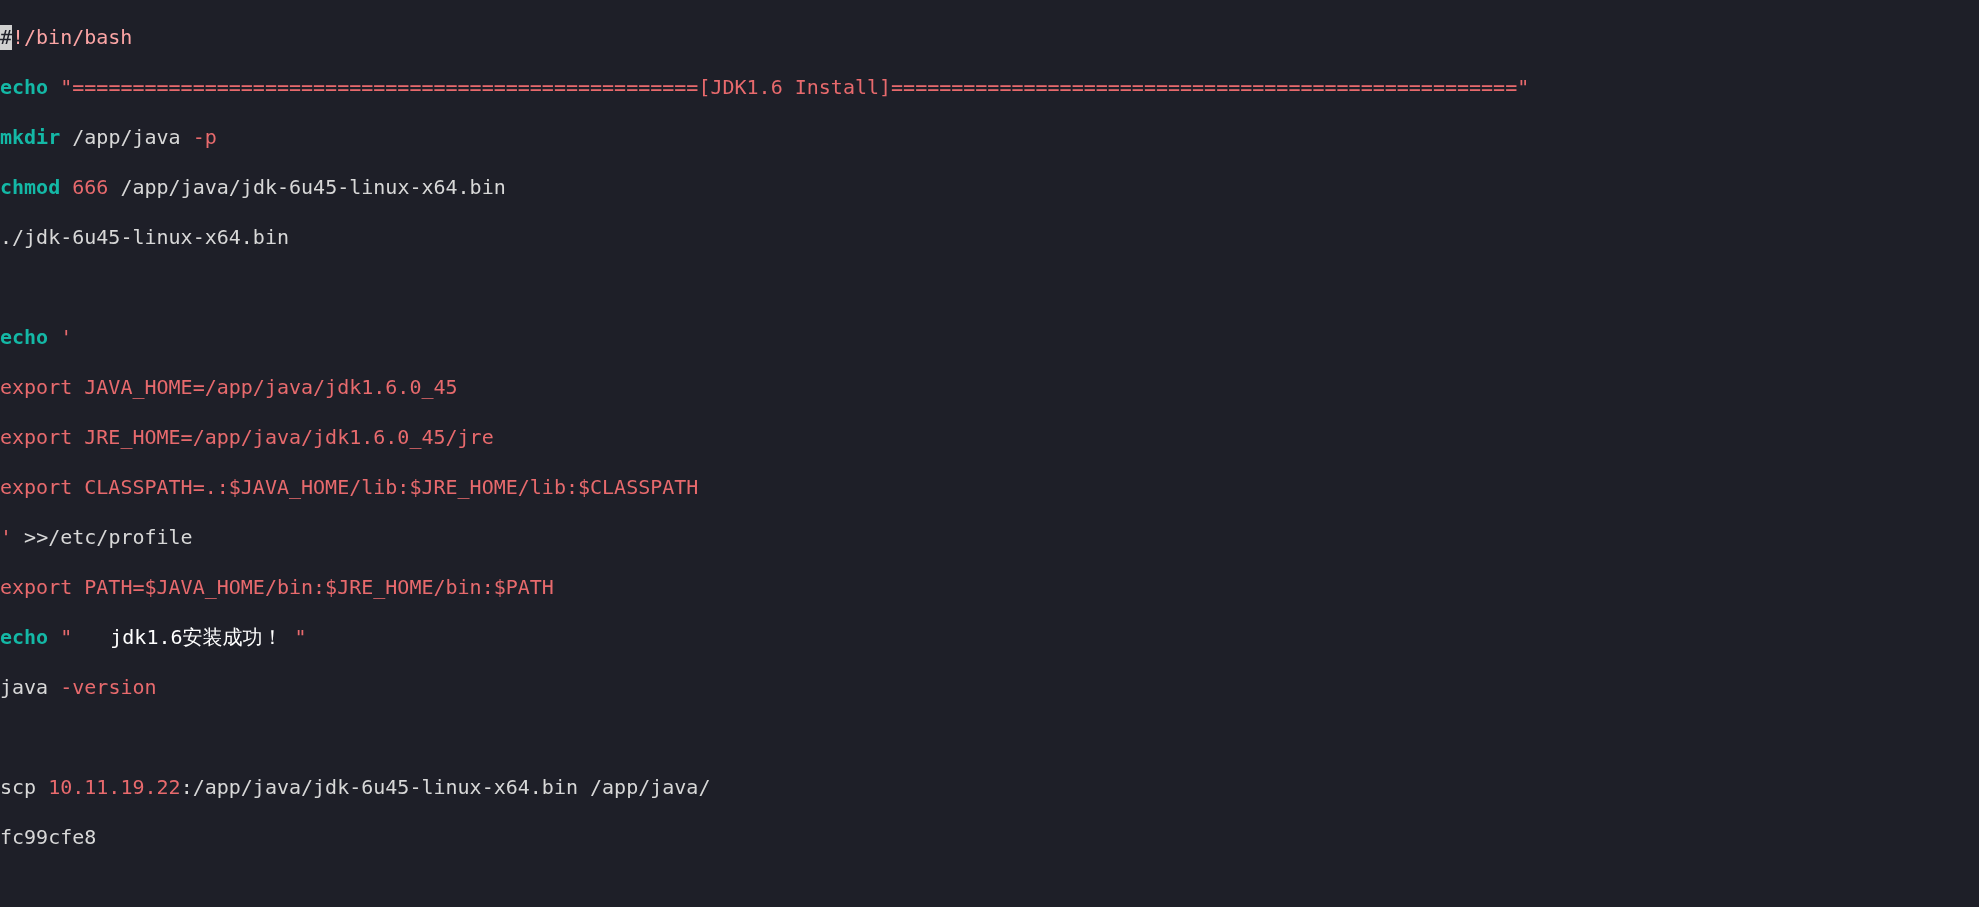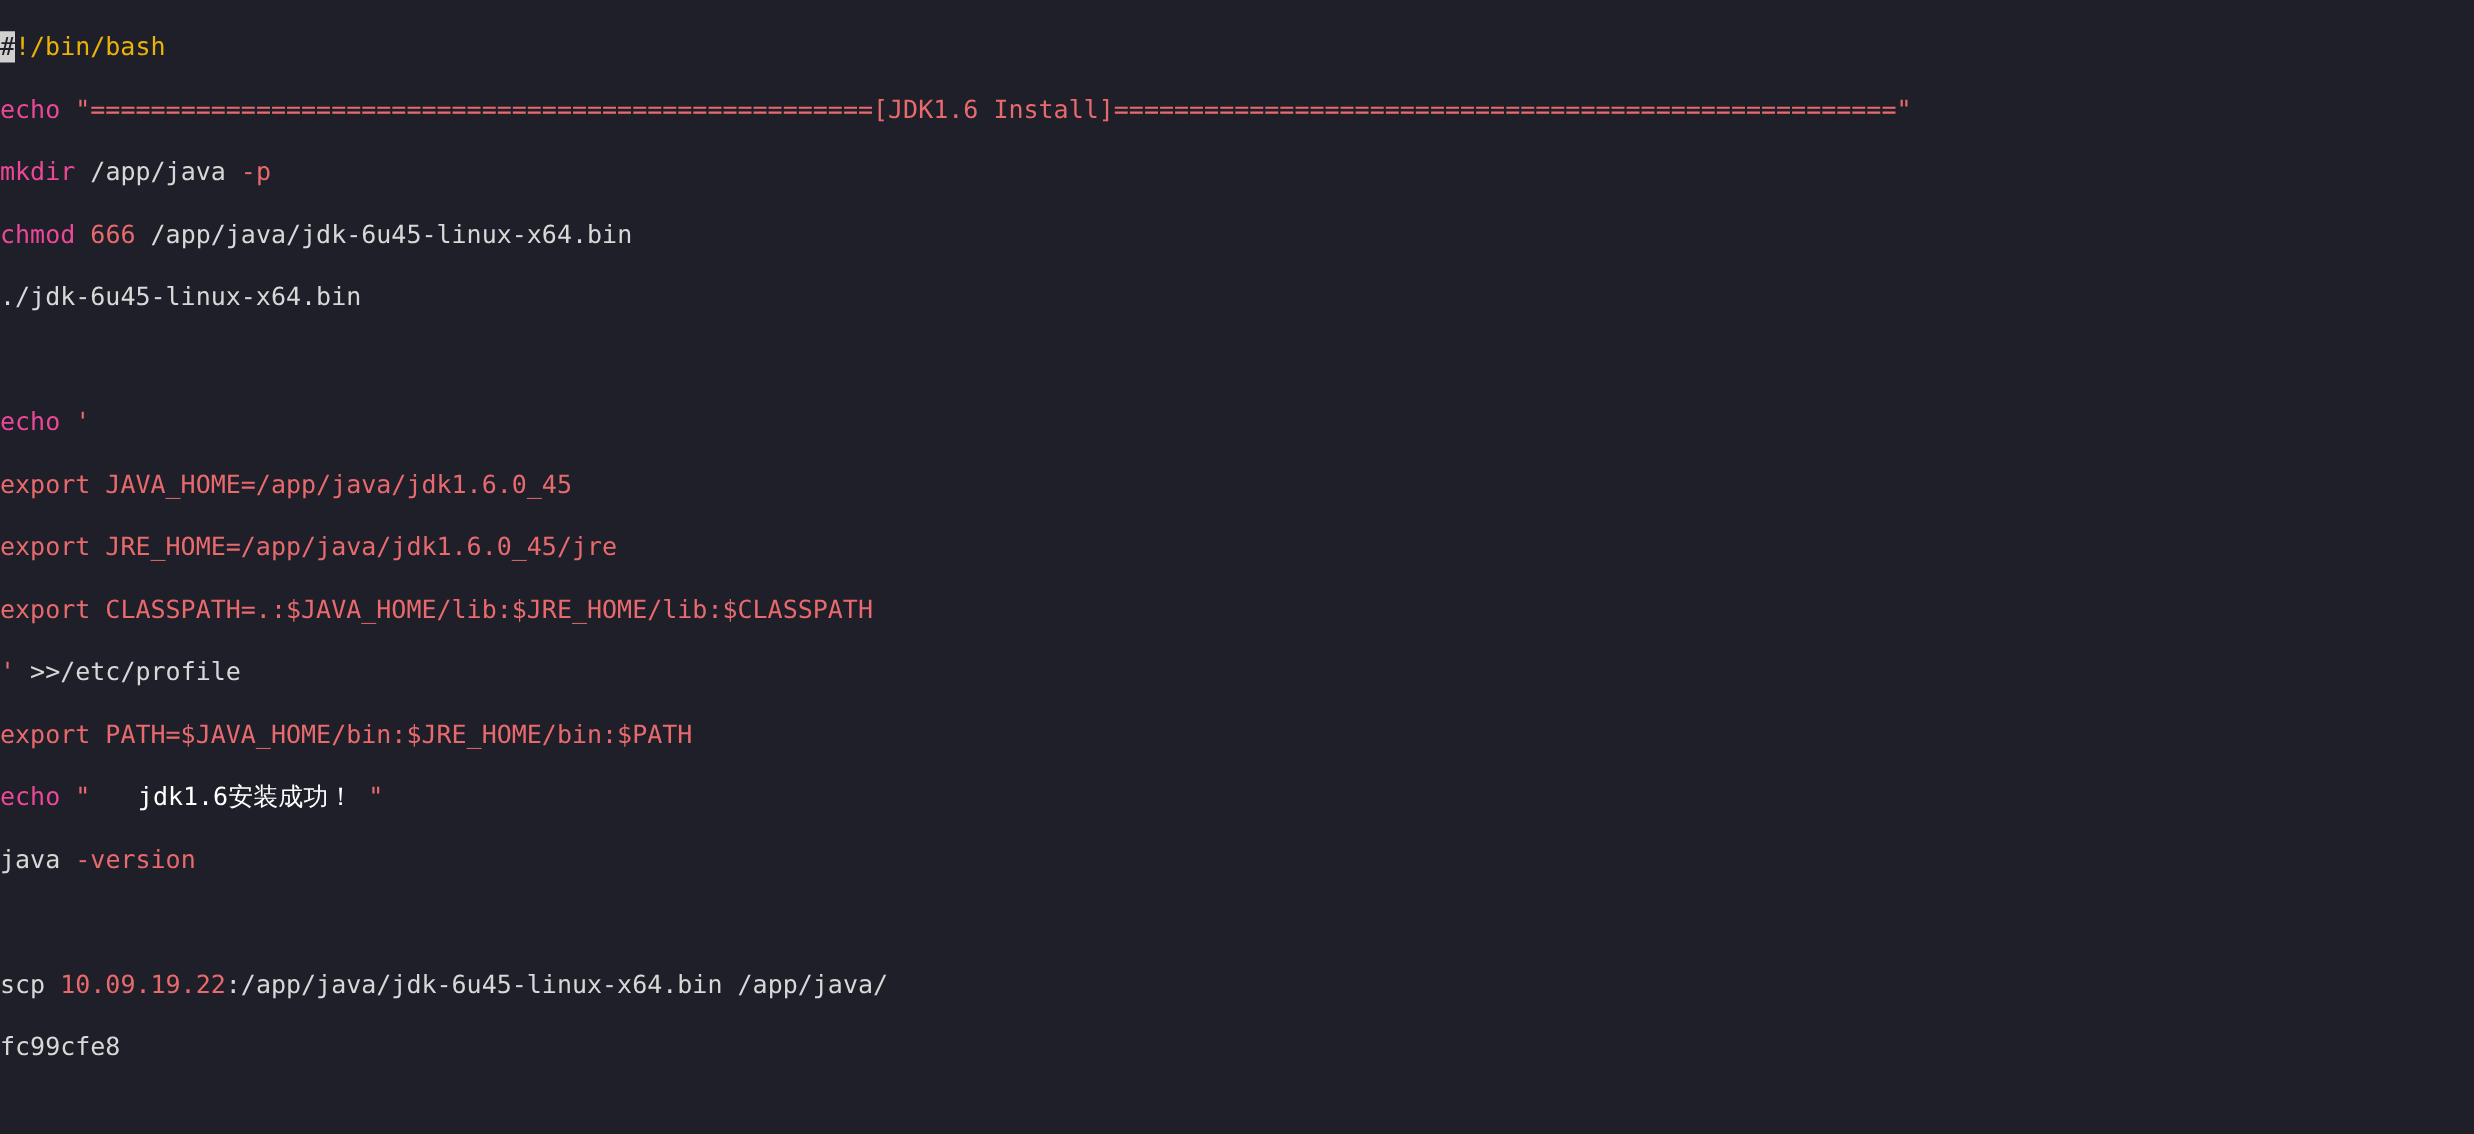--- a/index.html
+++ b/index.html
@@ -16,22 +16,22 @@
     padding: 0;
     white-space: pre;
     letter-spacing: 0px;
   }
   .cursor {
     background: #d0d0d0;
     color: #1e1f28;
     display: inline-block;
     width: 0.6em;
   }
-  .c-cyan     { color: #eab308; }
-  .c-yellow   { color: #ec4899; }
+  .c-cyan     { color: #fca5a5; }
+  .c-yellow   { color: #14b8a6; font-weight: bold; }
   .c-salmon   { color: #e86a6d; }
   .c-white    { color: #d8d8d8; }
   .c-magenta  { color: #ffffff; margin-left: 38px; }
 </style>
 </head>
 <body>
 
 <div class="terminal">
 <div><span class="cursor">#</span><span class="c-cyan">!/bin/bash</span></div>
 <div><span class="c-yellow">echo</span><span class="c-salmon"> "====================================================[JDK1.6 Install]===================================================="</span></div>
@@ -41,21 +41,21 @@
 <div> </div>
 <div><span class="c-yellow">echo</span><span class="c-salmon"> '</span></div>
 <div><span class="c-salmon">export JAVA_HOME=/app/java/jdk1.6.0_45</span></div>
 <div><span class="c-salmon">export JRE_HOME=/app/java/jdk1.6.0_45/jre</span></div>
 <div><span class="c-salmon">export CLASSPATH=.:$JAVA_HOME/lib:$JRE_HOME/lib:$CLASSPATH</span></div>
 <div><span class="c-salmon">'</span><span class="c-white"> &gt;&gt;</span><span class="c-white">/etc/profile</span></div>
 <div><span class="c-salmon">export PATH=$JAVA_HOME/bin:$JRE_HOME/bin:$PATH</span></div>
 <div><span class="c-yellow">echo</span><span class="c-salmon"> "</span><span class="c-magenta">jdk1.6安装成功！</span><span class="c-salmon"> "</span></div>
 <div><span class="c-white">java </span><span class="c-salmon">-version</span></div>
 <div> </div>
-<div><span class="c-white">scp</span><span class="c-salmon"> 10.09.19.22</span><span class="c-white">:/app/java/jdk-6u45-linux-x64.bin /app/java/</span></div>
+<div><span class="c-white">scp</span><span class="c-salmon"> 10.11.19.22</span><span class="c-white">:/app/java/jdk-6u45-linux-x64.bin /app/java/</span></div>
 <div><span class="c-white">fc99cfe8</span></div>
 
 
 
 
 
 
 
 
 

